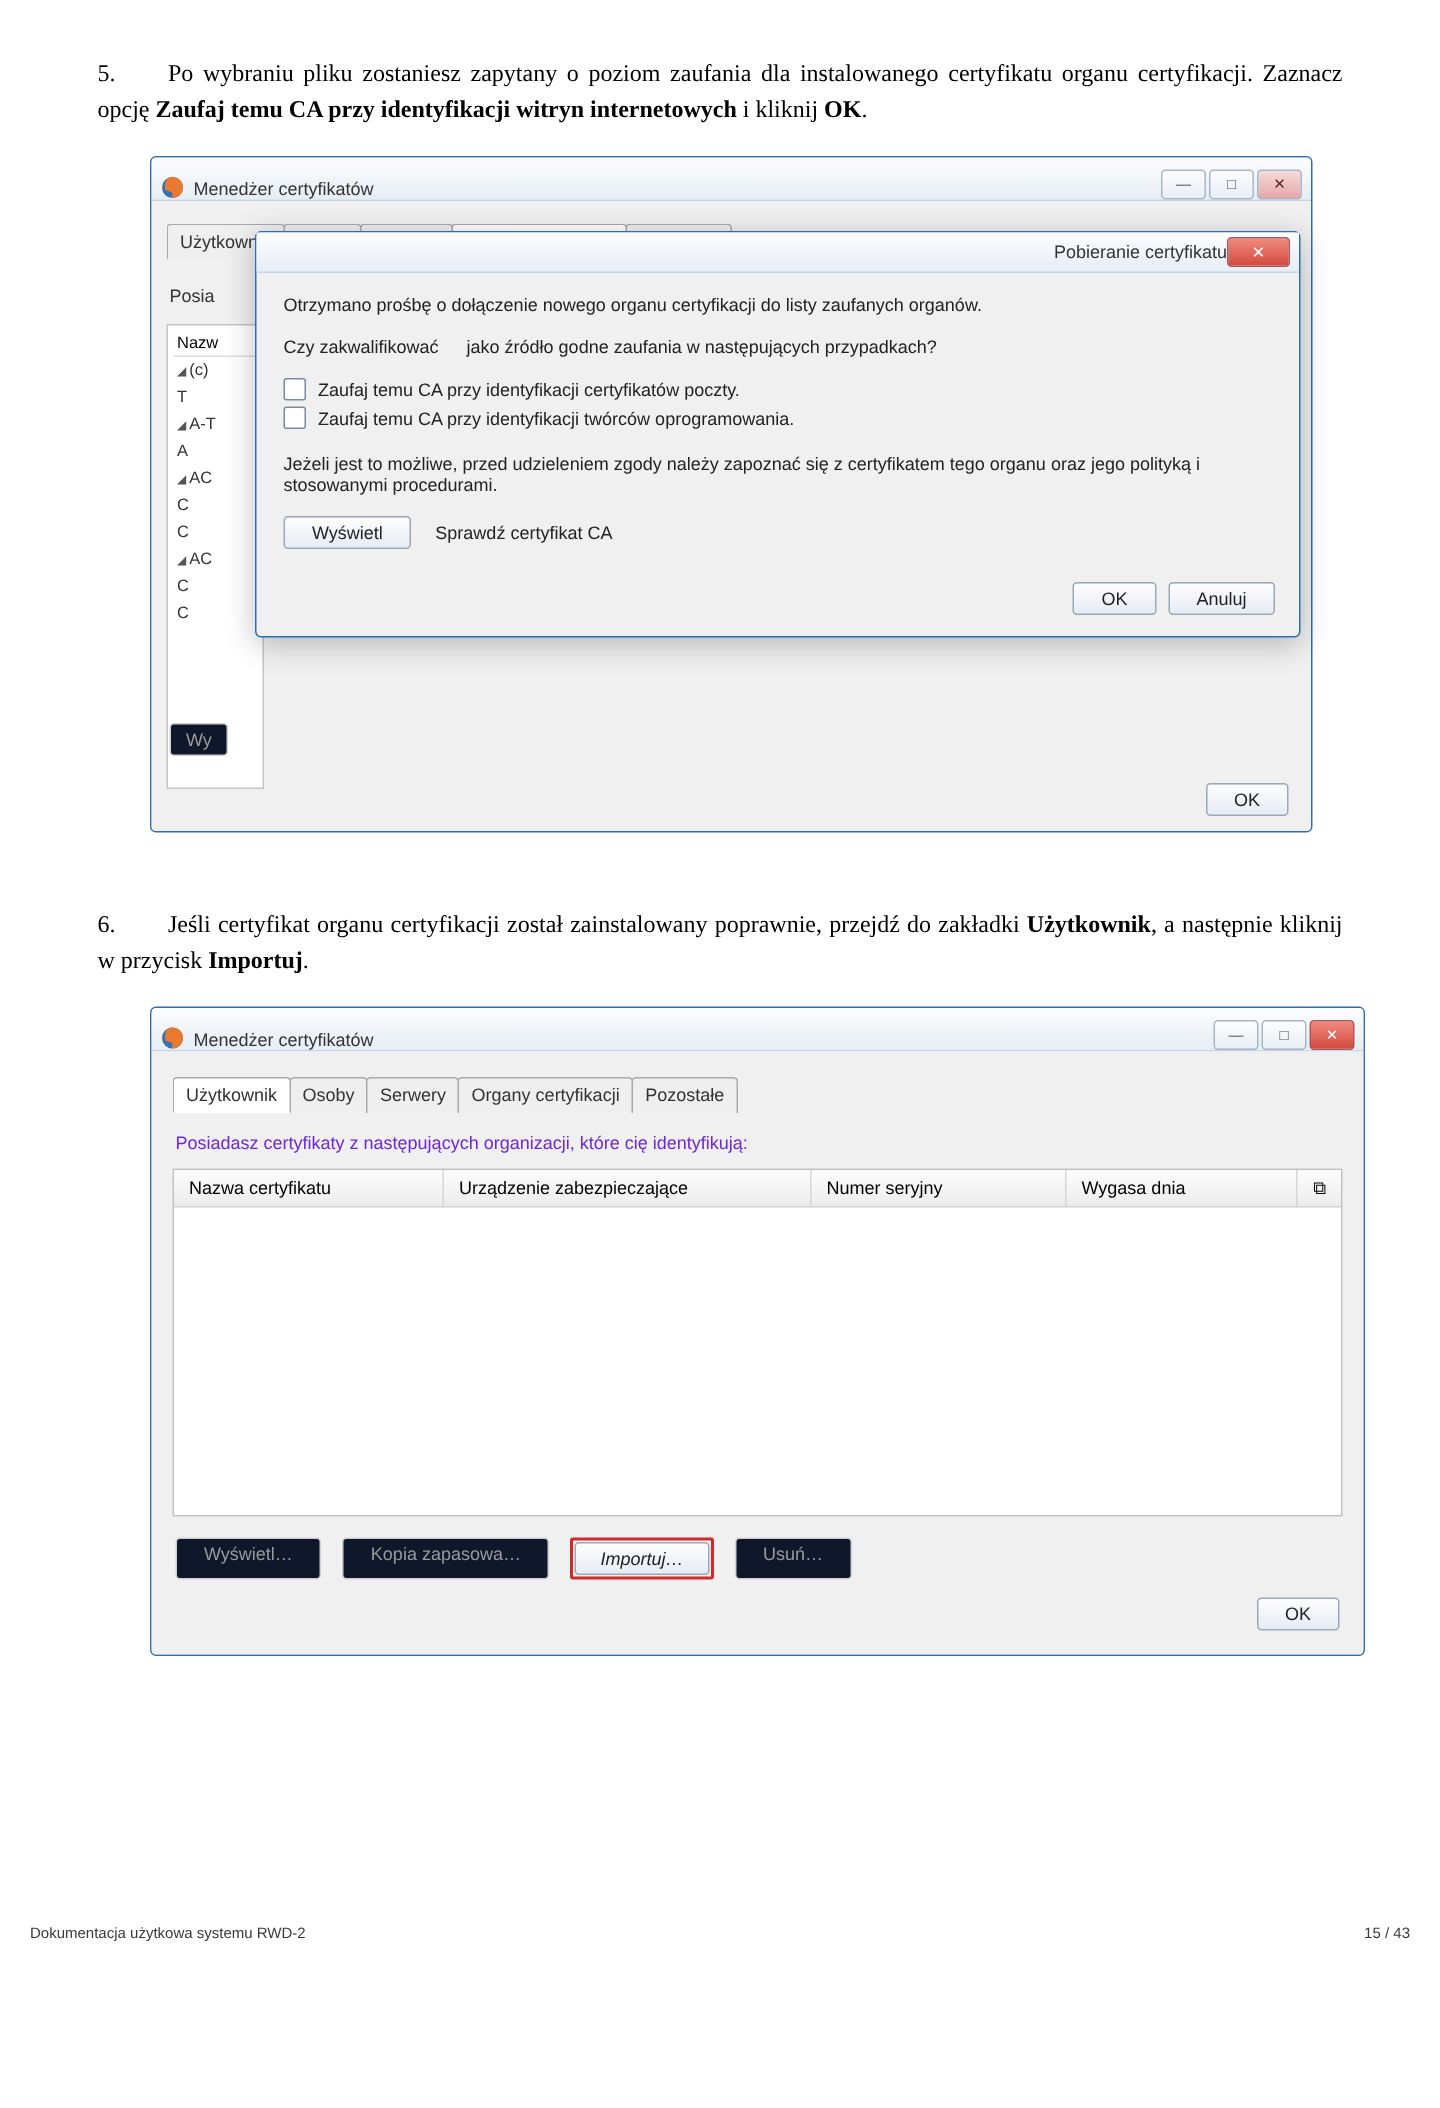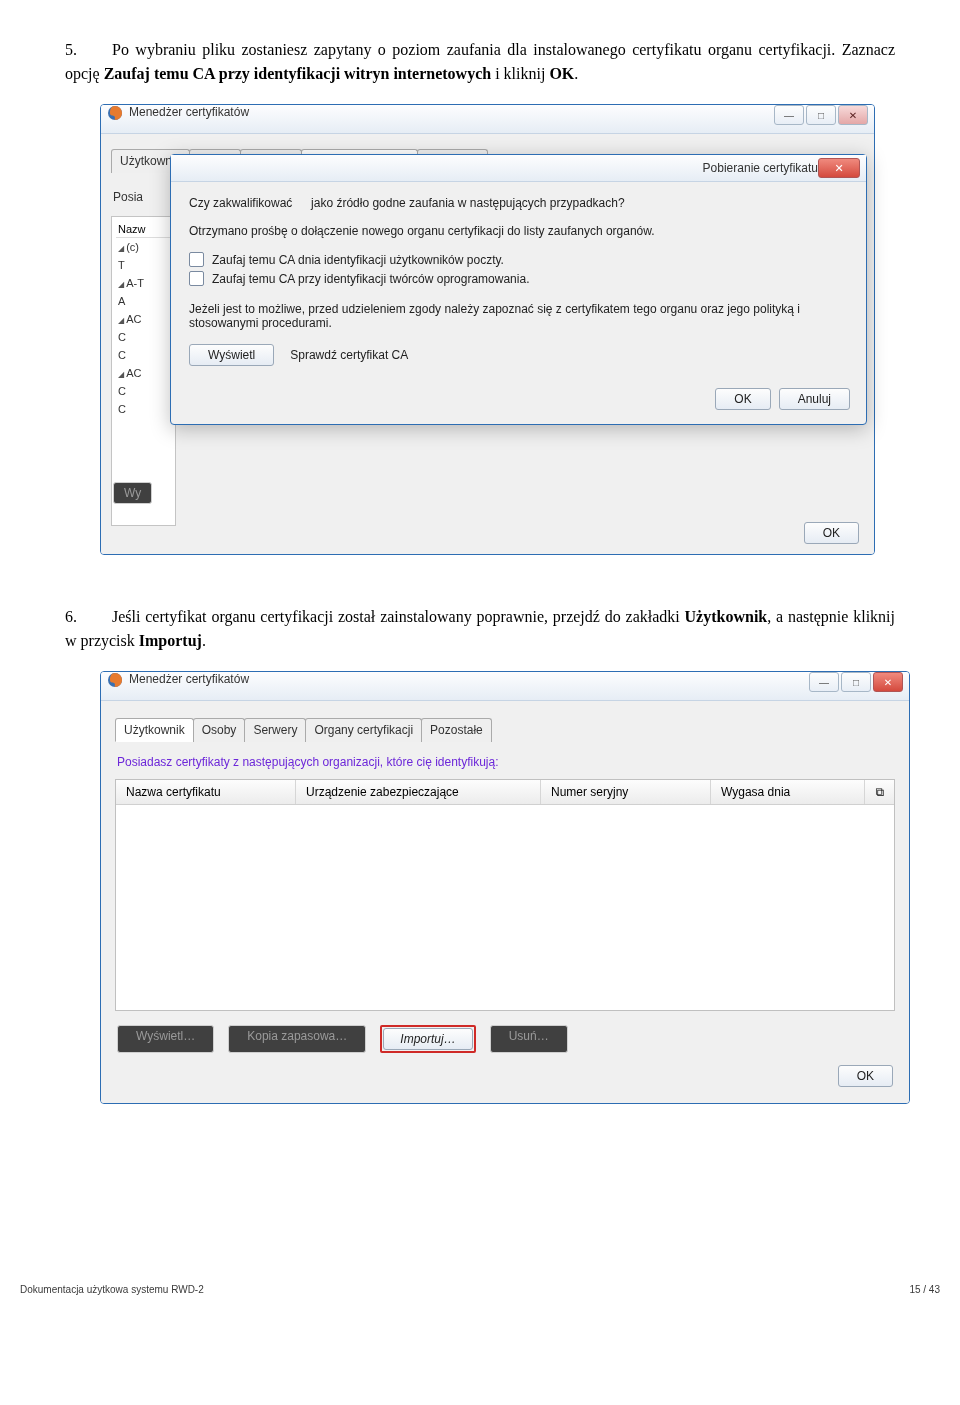--- a/index.html
+++ b/index.html
@@ -39,21 +39,21 @@
   .mgr-window {
     border: 1px solid #2d6db3;
     background: #fff;
     border-radius: 4px;
     overflow: hidden;
   }
   .mgr-header {
     height: 28px;
     background: linear-gradient(#fdfdfe,#e6edf5);
     display: flex;
-    align-items: flex-start;
+    align-items: flex-end;
     padding: 0 6px;
     border-bottom: 1px solid #c6d4e4;
   }
   .ff-icon {
     width: 16px; height: 16px;
     display: inline-flex;
     align-items: center;
     justify-content: center;
     margin-right: 6px;
   }
@@ -103,21 +103,21 @@
   .btn {
     border:1px solid #9aa8b8;
     border-radius:3px;
     padding:3px 18px;
     background: linear-gradient(#fdfdfd,#e6ecf4);
     font-size:12px;
     color:#222;
     display:inline-block;
     text-align:center;
   }
-  .btn.disabled { color:#9a9a9a; border-color:#cfcfcf; background:#404040;}
+  .btn.disabled { color:#9a9a9a; border-color:#cfcfcf; background:#0f172a;}
   .btn.min { padding:3px 10px;}
 
   
   .dlg {
     position:absolute;
     left:70px; top:50px;
     width:695px;
     background:#f0f0f0;
     border:1px solid #2d6db3;
     border-radius:4px;
@@ -235,27 +235,27 @@
         </div>
       </div>
     </div>
 
     <div class="dlg">
       <div class="dlg-head">
         <span class="t">Pobieranie certyfikatu</span>
         <div class="dlg-close">✕</div>
       </div>
       <div class="dlg-body">
+        <p>Otrzymano prośbę o dołączenie nowego organu certyfikacji do listy zaufanych organów.</p>
         <p>
           <span>Czy zakwalifikować </span><span class="blur">      </span><span> jako źródło godne zaufania w następujących przypadkach?</span>
         </p>
-        <p>Otrzymano prośbę o dołączenie nowego organu certyfikacji do listy zaufanych organów.</p>
         <div class="cb-row">
           <span class="cb"></span>
-          <span>Zaufaj temu CA dnia identyfikacji użytkowników poczty.</span>
+          <span>Zaufaj temu CA przy identyfikacji certyfikatów poczty.</span>
         </div>
         <div class="cb-row">
           <span class="cb"></span>
           <span>Zaufaj temu CA przy identyfikacji twórców oprogramowania.</span>
         </div>
         <p style="margin-top:16px;">Jeżeli jest to możliwe, przed udzieleniem zgody należy zapoznać się z certyfikatem tego organu oraz jego polityką i stosowanymi procedurami.</p>
         <div class="verify-row">
           <span class="btn">Wyświetl</span>
           <span>Sprawdź certyfikat CA</span>
         </div>

